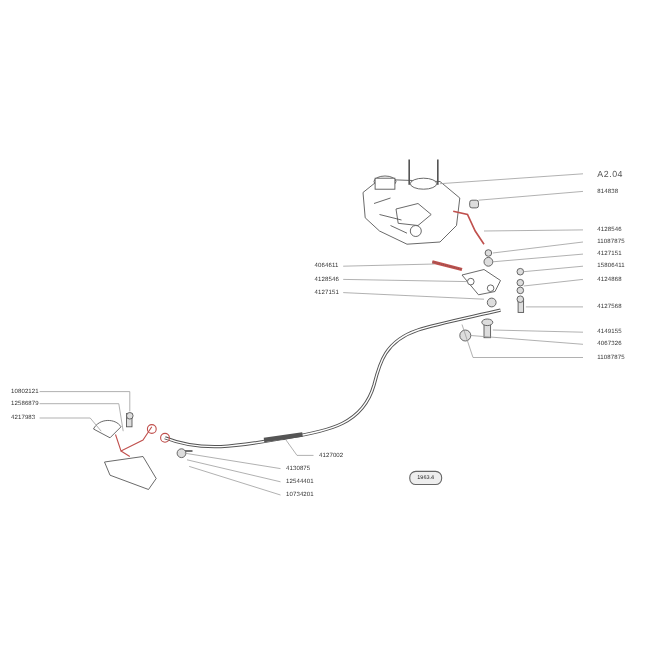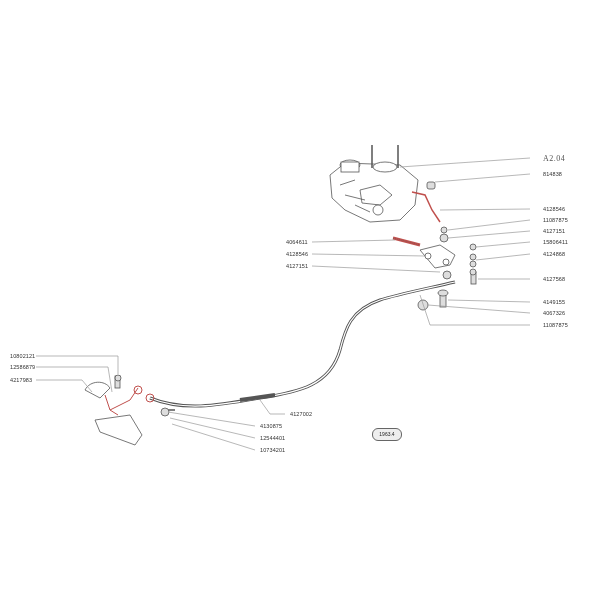--- a/index.html
+++ b/index.html
@@ -1,19 +1,19 @@
 <!DOCTYPE html>
 <html><head>
 <meta charset="utf-8">
 <style>
   html,body{margin:0;padding:0;background:#ffffff;}
   body{width:600px;height:600px;position:relative;overflow:hidden;font-family:"Liberation Sans",sans-serif;}
   #stage{position:absolute;left:0;top:0;width:600px;height:600px;}
   .lbl{position:absolute;font-family:"Liberation Sans Narrow","Liberation Sans",sans-serif;font-size:5.5px;color:#333;letter-spacing:0.1px;white-space:nowrap;}
-  .ref{position:absolute;font-family:Liberation Serif, serif;font-size:8px;color:#555;letter-spacing:0.5px;}
+  .ref{position:absolute;font-family:Liberation Sans, sans-serif;font-size:8px;color:#555;letter-spacing:0.5px;}
   .stamp{position:absolute;left:372px;top:428px;width:28px;height:11px;border:1.5px solid #666;border-radius:6px;font-size:5px;color:#222;text-align:center;line-height:11px;background:#eee;}
 </style>
 </head>
 <body>
 
 <div id="stage">
   <svg width="600" height="600" viewBox="0 0 600 600">
 
     <g stroke="#555" stroke-width="0.8" fill="#fff">
       <path d="M330 175 L345 163 L400 165 L418 180 L415 205 L400 220 L370 222 L345 210 L332 198 Z"></path>

